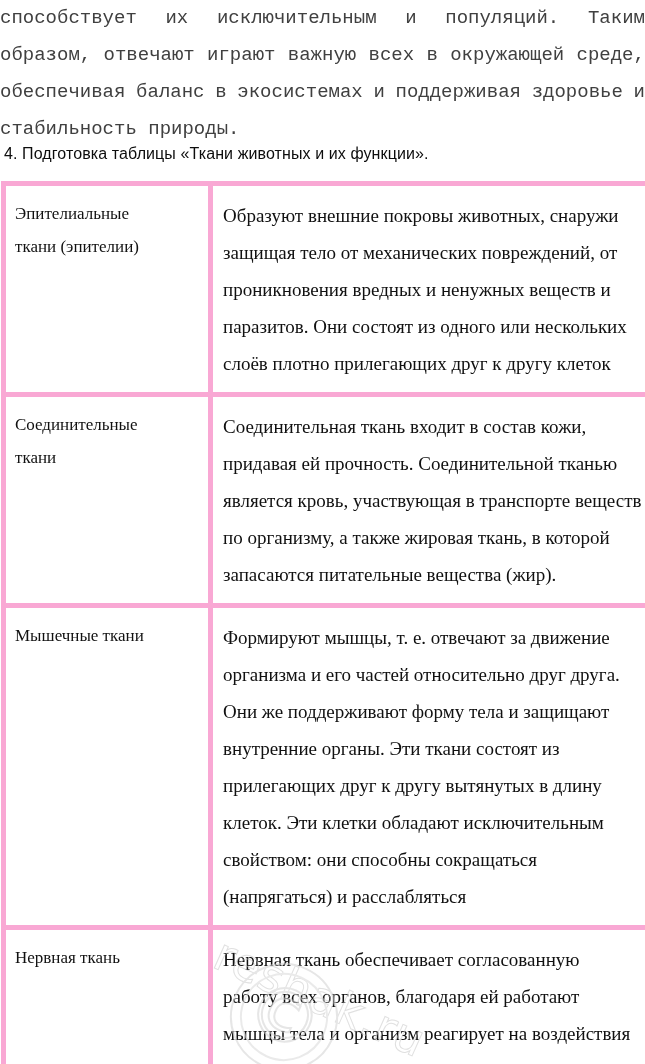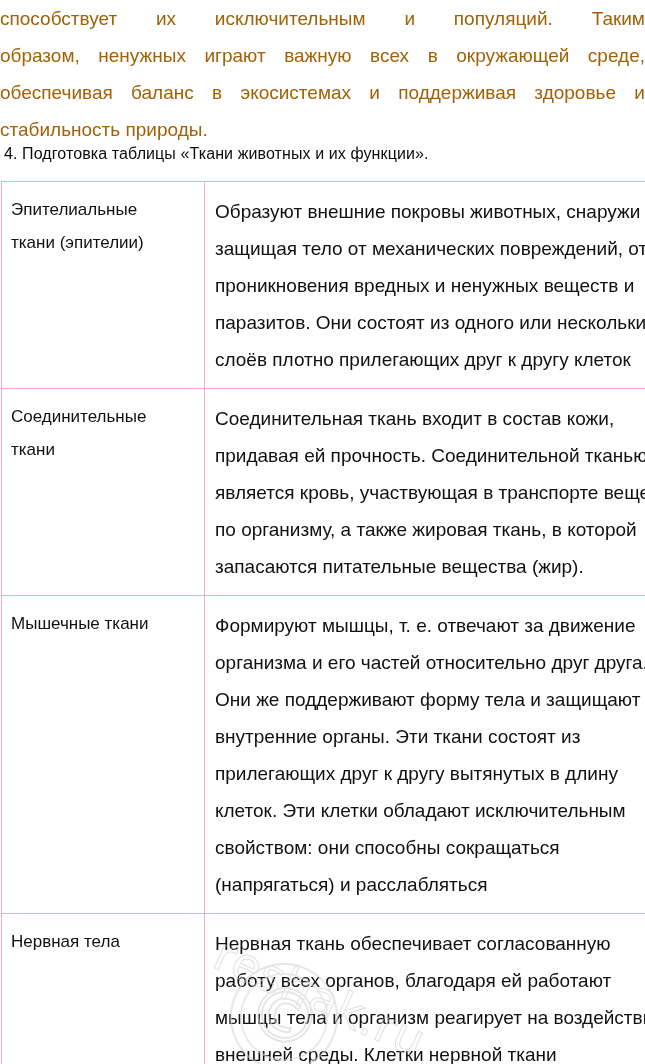--- a/index.html
+++ b/index.html
@@ -28,21 +28,22 @@
   .intro {
     position: absolute;
     top: 0px;
     left: 0px;
     width: 645px;
     font-size: 19px;
     line-height: 37px;
     text-align: justify;
     text-align-last: left;
     letter-spacing: 0px;
-    color: #a16207;
+    color: #404040;
+    font-family: Liberation Mono, monospace;
   }
   .intro .ln {
     display: block;
     white-space: nowrap;
   }
   .intro .just {
     display: flex;
     justify-content: space-between;
     width: 645px;
   }
@@ -65,23 +66,24 @@
   
   .tissue-table {
     position: absolute;
     top: 181px;
     left: 1px;
     width: 641px;
     border-collapse: collapse;
     table-layout: fixed;
   }
   .tissue-table td {
-    border: 1px solid #f9a8d4;
+    border: 5px solid #f9a8d4;
     vertical-align: top;
     padding: 0;
+    font-family: Liberation Serif, serif;
   }
   .tissue-table td.c-name {
     width: 187px;
     padding: 11px 6px 10px 9px;
     font-size: 17px;
     line-height: 33px;
   }
   .tissue-table td.c-desc {
     width: 452px;
     padding: 11px 8px 10px 10px;
@@ -156,21 +158,21 @@
     <span class="ln just">
       <span>способствует</span>
       <span>их</span>
       <span>исключительным</span>
       <span>и</span>
       <span>популяций.</span>
       <span>Таким</span>
     </span>
     <span class="ln just">
       <span>образом,</span>
-      <span>ненужных</span>
+      <span>отвечают</span>
       <span>играют</span>
       <span>важную</span>
       <span>всех</span>
       <span>в</span>
       <span>окружающей</span>
       <span>среде,</span>
     </span>
     <span class="ln just">
       <span>обеспечивая</span>
       <span>баланс</span>
@@ -224,21 +226,21 @@
           <span class="line">Они же поддерживают форму тела и защищают</span>
           <span class="line">внутренние органы. Эти ткани состоят из</span>
           <span class="line">прилегающих друг к другу вытянутых в длину</span>
           <span class="line">клеток. Эти клетки обладают исключительным</span>
           <span class="line">свойством: они способны сокращаться</span>
           <span class="line">(напрягаться) и расслабляться</span>
         </td>
       </tr>
       <tr>
         <td class="c-name">
-          <span class="line">Нервная тела</span>
+          <span class="line">Нервная ткань</span>
         </td>
         <td class="c-desc">
           <span class="line">Нервная ткань обеспечивает согласованную</span>
           <span class="line">работу всех органов, благодаря ей работают</span>
           <span class="line">мышцы тела и организм реагирует на воздействия</span>
           <span class="line">внешней среды. Клетки нервной ткани</span>
 
         </td>
       </tr>
     </tbody>

